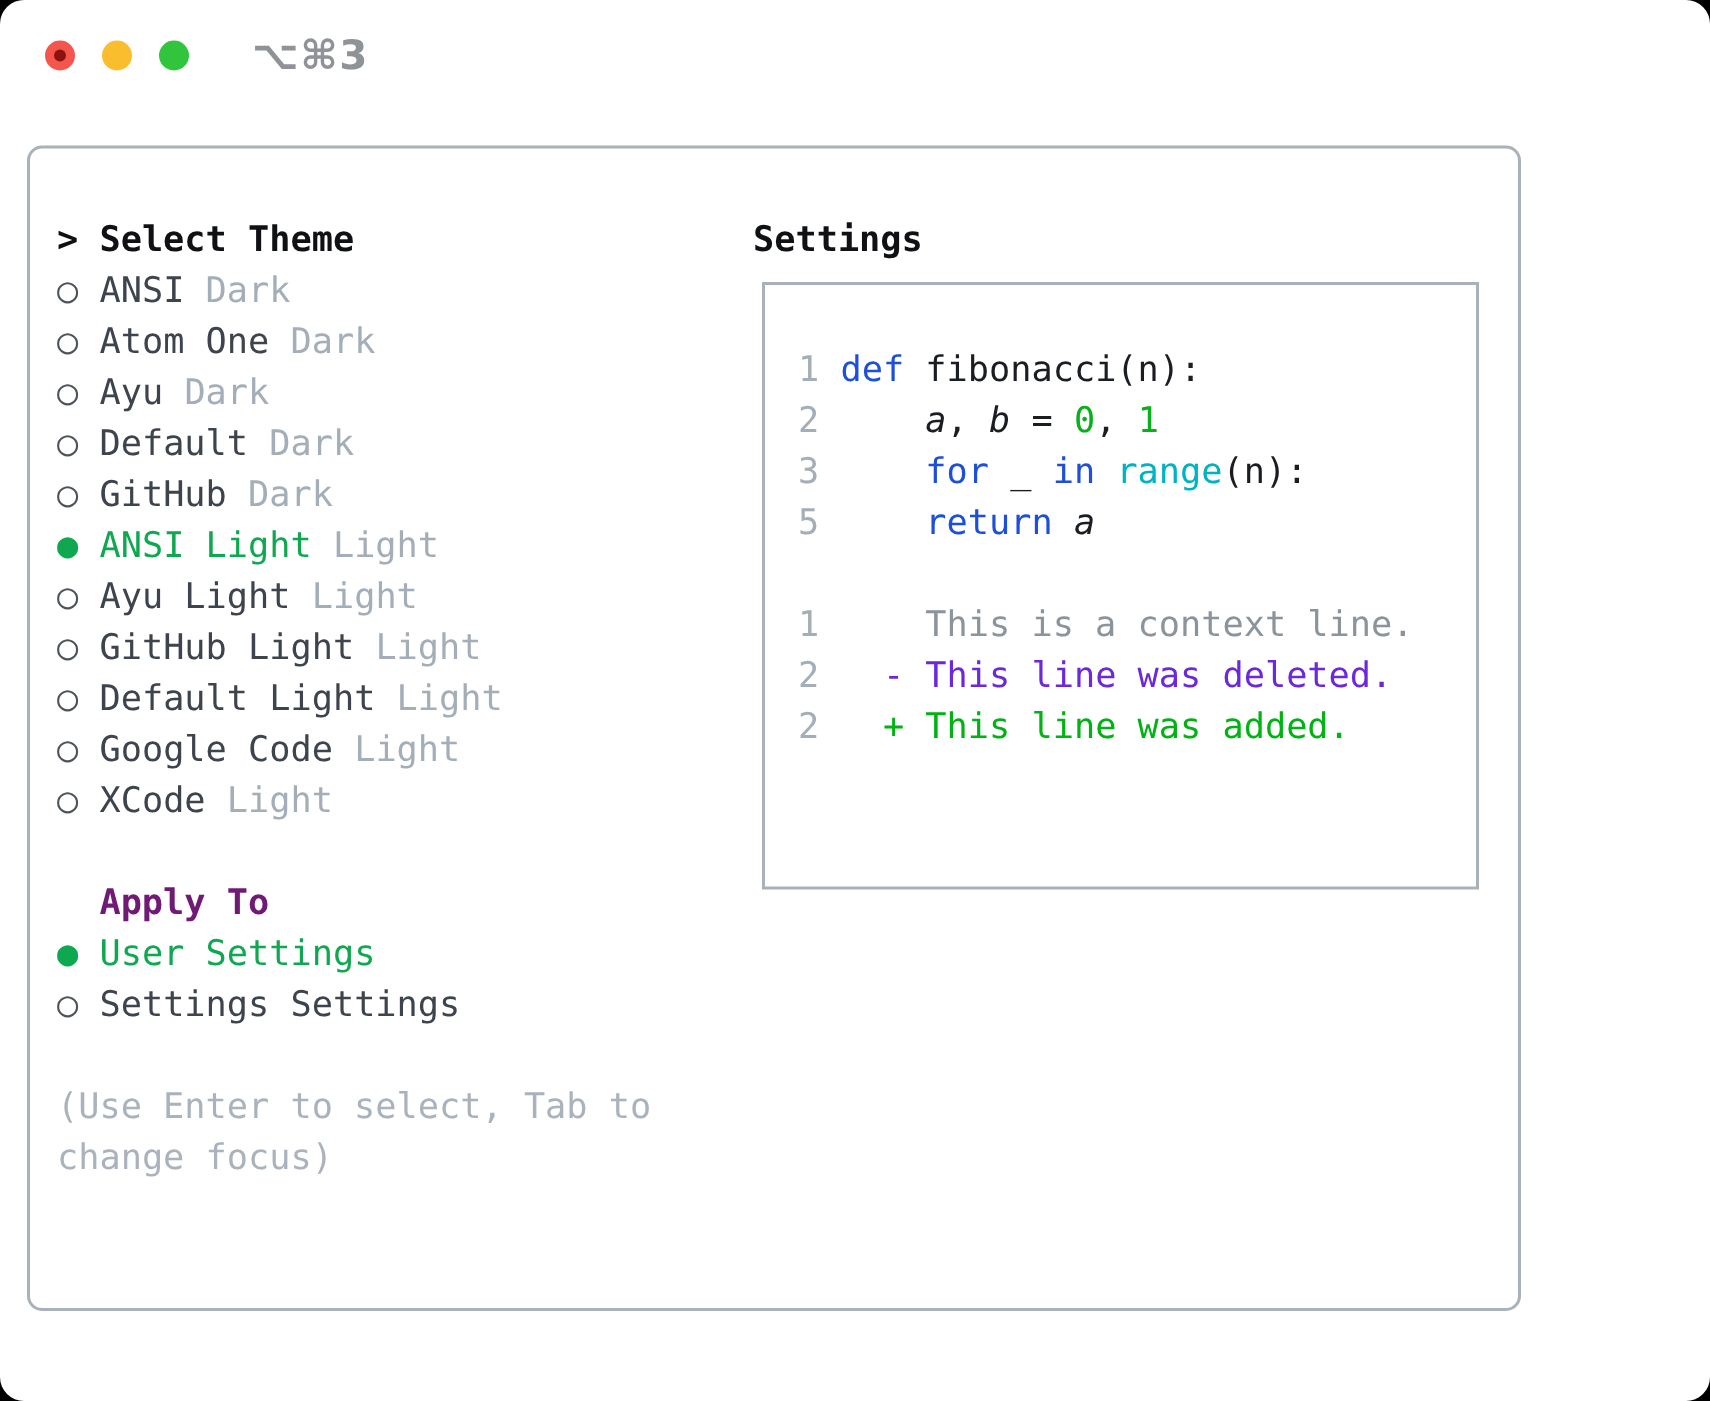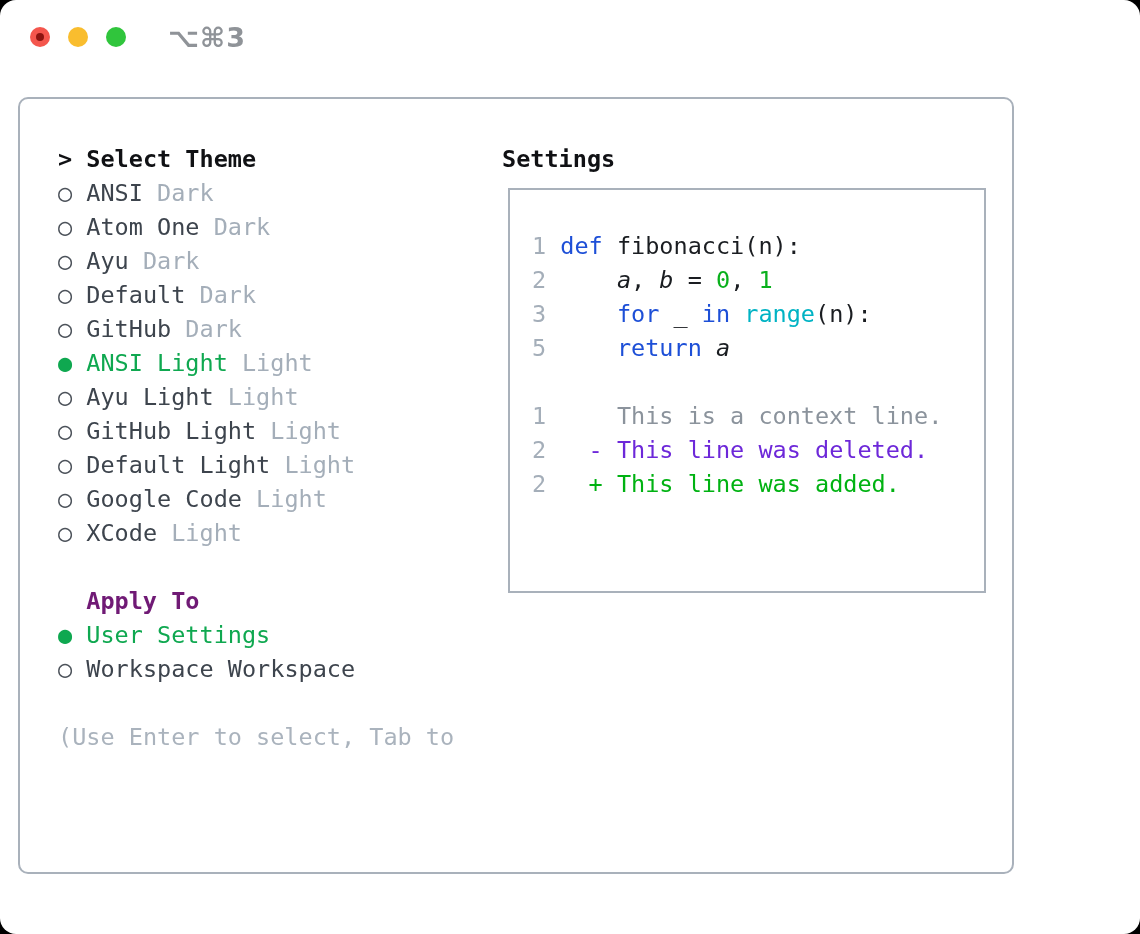--- a/index.html
+++ b/index.html
@@ -33,21 +33,21 @@
   
   .content-box {
     position:absolute; left:18px; top:97px;
     width:996px; height:777px;
     border:2px solid #a9b1bb; border-radius:10px;
     box-sizing:border-box;
   }
   
   .left-col {
     position:absolute; left:18px; top:43px;
-    font-size:23.5px; line-height:34px; color:#3d444d;margin-left:20px;
+    font-size:23.5px; line-height:34px; color:#3d444d;
   }
   .row { height:34px; white-space:pre; }
   .spacer { height:34px; }
   .sel-title, .prompt { font-weight:bold; color:#101114; }
   .section-title { font-weight:bold; color:#701a75; padding-left:2ch; }
   .radio { color:#4d535b; }
   .radio.on { color:#0fa850; }
   .t-name.on { color:#0fa850; }
   .t-suffix { color:#a4aeb9; }
   .help { color:#aab3bd; white-space:pre; height:34px; }
@@ -99,24 +99,25 @@
           <div class="row"><span class="radio">○</span> <span class="t-name">Ayu Light</span> <span class="t-suffix">Light</span></div>
           <div class="row"><span class="radio">○</span> <span class="t-name">GitHub Light</span> <span class="t-suffix">Light</span></div>
           <div class="row"><span class="radio">○</span> <span class="t-name">Default Light</span> <span class="t-suffix">Light</span></div>
           <div class="row"><span class="radio">○</span> <span class="t-name">Google Code</span> <span class="t-suffix">Light</span></div>
           <div class="row"><span class="radio">○</span> <span class="t-name">XCode</span> <span class="t-suffix">Light</span></div>
         </div>
       <div class="spacer"></div>
       <div class="row section-title">Apply To</div>
       <div>
           <div class="row"><span class="radio on">●</span> <span class="t-name on">User Settings</span></div>
-          <div class="row"><span class="radio">○</span> <span class="t-name">Workspace Workspace</span></div>
+          <div class="row"><span class="radio">○</span> <span class="t-name">Settings Settings</span></div>
         </div>
       <div class="spacer"></div>
       <div class="help">(Use Enter to select, Tab to</div>
+      <div class="help">change focus)</div>
     </div>
 
     <div class="right-col">
       <div class="preview-title">Settings</div>
       <div class="preview-box">
         <div class="code">
             <div class="pline"><span class="ln">1</span><span class="pl"> </span><span class="kw">def</span><span class="pl"> fibonacci(n):</span></div>
             <div class="pline"><span class="ln">2</span><span class="pl">     </span><span class="va">a</span><span class="pl">, </span><span class="va">b</span><span class="pl"> = </span><span class="nu">0</span><span class="pl">, </span><span class="nu">1</span></div>
             <div class="pline"><span class="ln">3</span><span class="pl">     </span><span class="kw">for</span><span class="pl"> _ </span><span class="kw">in</span><span class="pl"> </span><span class="fn">range</span><span class="pl">(n):</span></div>
             <div class="pline"><span class="ln">5</span><span class="pl">     </span><span class="kw">return</span><span class="pl"> </span><span class="va">a</span></div>

